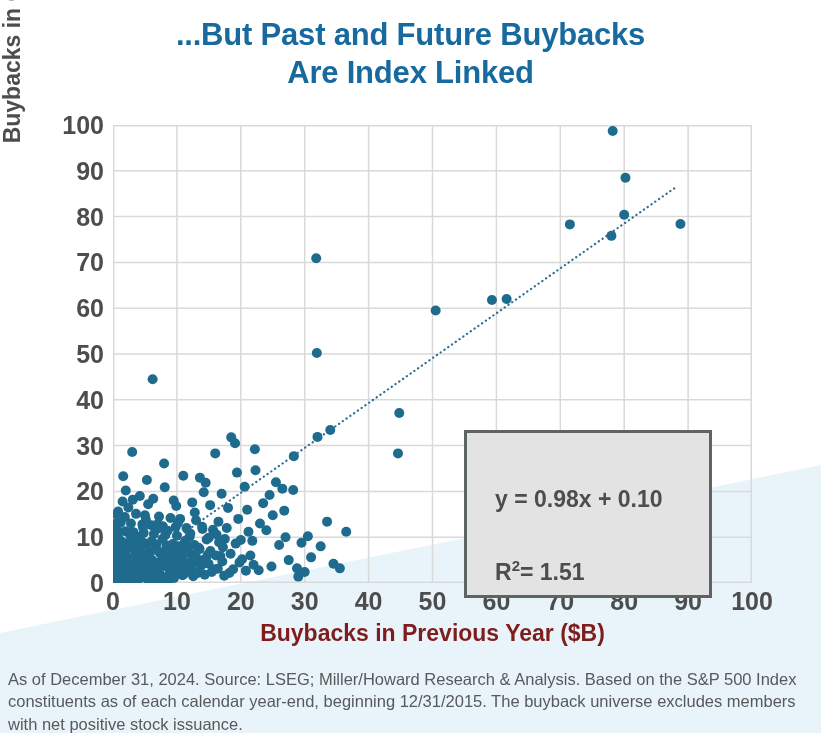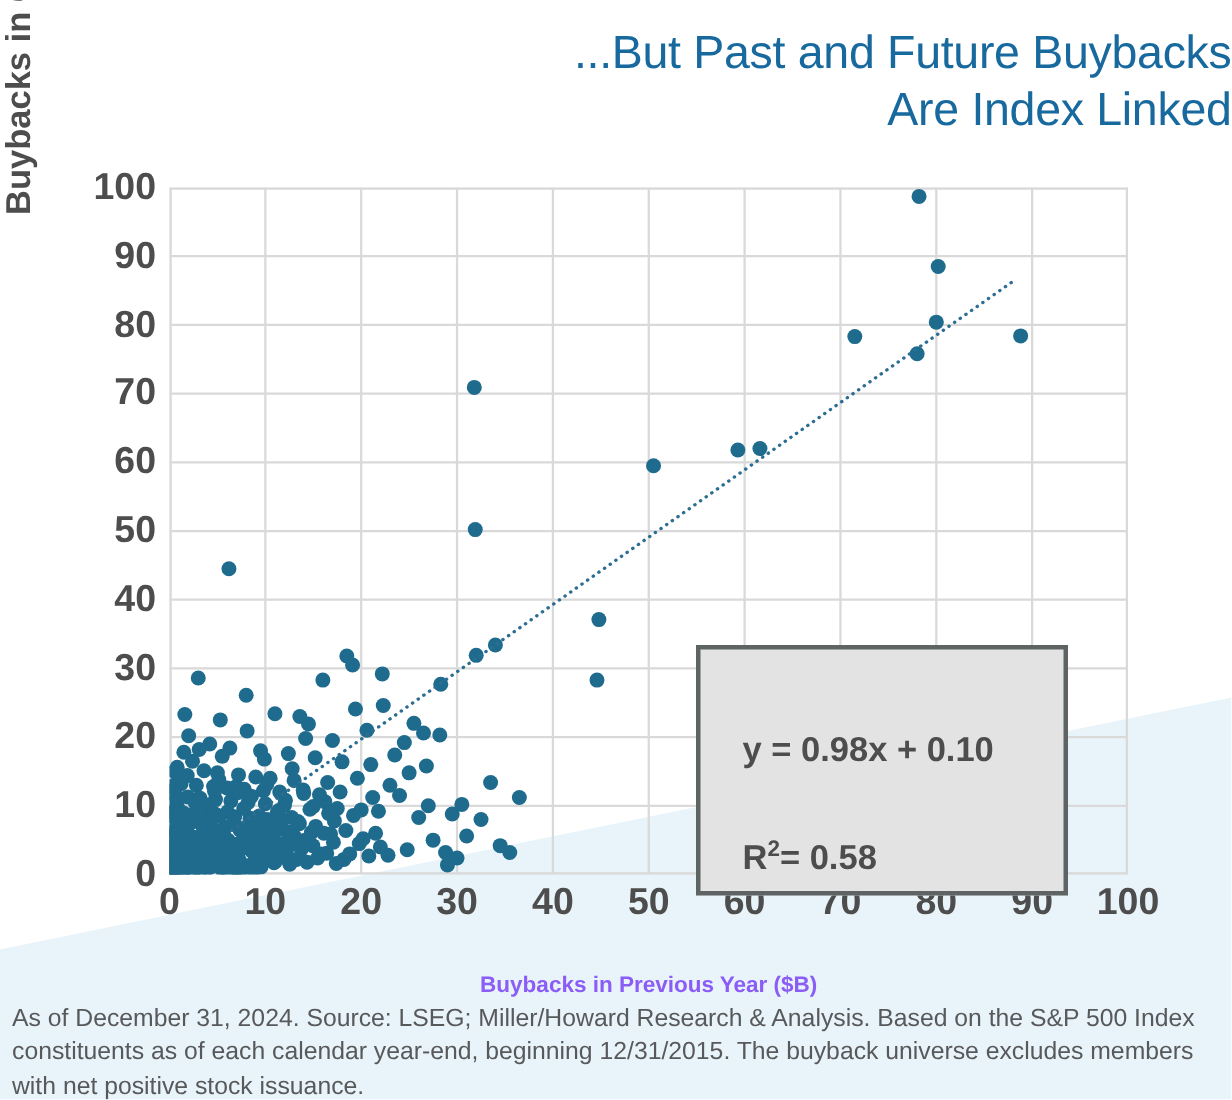--- a/index.html
+++ b/index.html
@@ -23,23 +23,23 @@
     width: 821px; height: 733px;
     z-index: 0;
     pointer-events: none;
   }
 
   
   #chart-title {
     position: absolute;
     left: 0; top: 16px;
     width: 821px;
-    text-align: right;
+    text-align: center;
     font-size: 31px;
-    font-weight: normal;
+    font-weight: bold;
     line-height: 1.22;
     letter-spacing: -0.2px;
     color: #17699e;
     z-index: 5;
   }
   #chart-title .tl { display: block; white-space: nowrap; }
 
   
   #plot-wrap {
     position: absolute;
@@ -105,26 +105,25 @@
     font-weight: bold;
     color: #4d4d4d;
     line-height: 1;
   }
   #x-axis-title {
     position: absolute;
     left: 113px;
     top: 620px;
     width: 639px;
     text-align: center;
-    font-size: 15px;
+    font-size: 23px;
     font-weight: bold;
-    color: #8b5cf6;
+    color: #7f1d1d;
     z-index: 4;
     white-space: nowrap;
-    margin-top: 28px;
   }
 
   
   #equation-box {
     position: absolute;
     left: 464px;
     top: 430px;
     width: 248px;
     box-sizing: border-box;
     padding: 8px 0 9px 28px;
@@ -506,16 +505,16 @@
     <div class="xtick" style="left: 383.4px; color: rgb(77, 77, 77);">60</div>
     <div class="xtick" style="left: 447.3px; color: rgb(77, 77, 77);">70</div>
     <div class="xtick" style="left: 511.2px; color: rgb(77, 77, 77);">80</div>
     <div class="xtick" style="left: 575.1px; color: rgb(77, 77, 77);">90</div>
     <div class="xtick" style="left: 639px; color: rgb(77, 77, 77);">100</div>
   </div>
 <div id="x-axis-title">Buybacks in Previous Year ($B)</div>
 
 <div id="equation-box" style="background: rgb(227, 227, 227); border-color: rgb(94, 100, 100);">
   <div>y = 0.98x + 0.10</div>
-  <div><span>R</span><sup>2</sup><span>= 0.58</span></div>
+  <div><span>R</span><sup>2</sup><span>= 1.51</span></div>
 </div>
 
 <div id="footnote" style="color: rgb(88, 89, 91);">As of December 31, 2024. Source: LSEG; Miller/Howard Research &amp; Analysis. Based on the S&amp;P 500 Index constituents as of each calendar year-end, beginning 12/31/2015. The buyback universe excludes members with net positive stock issuance.</div>
 
 </body></html>

